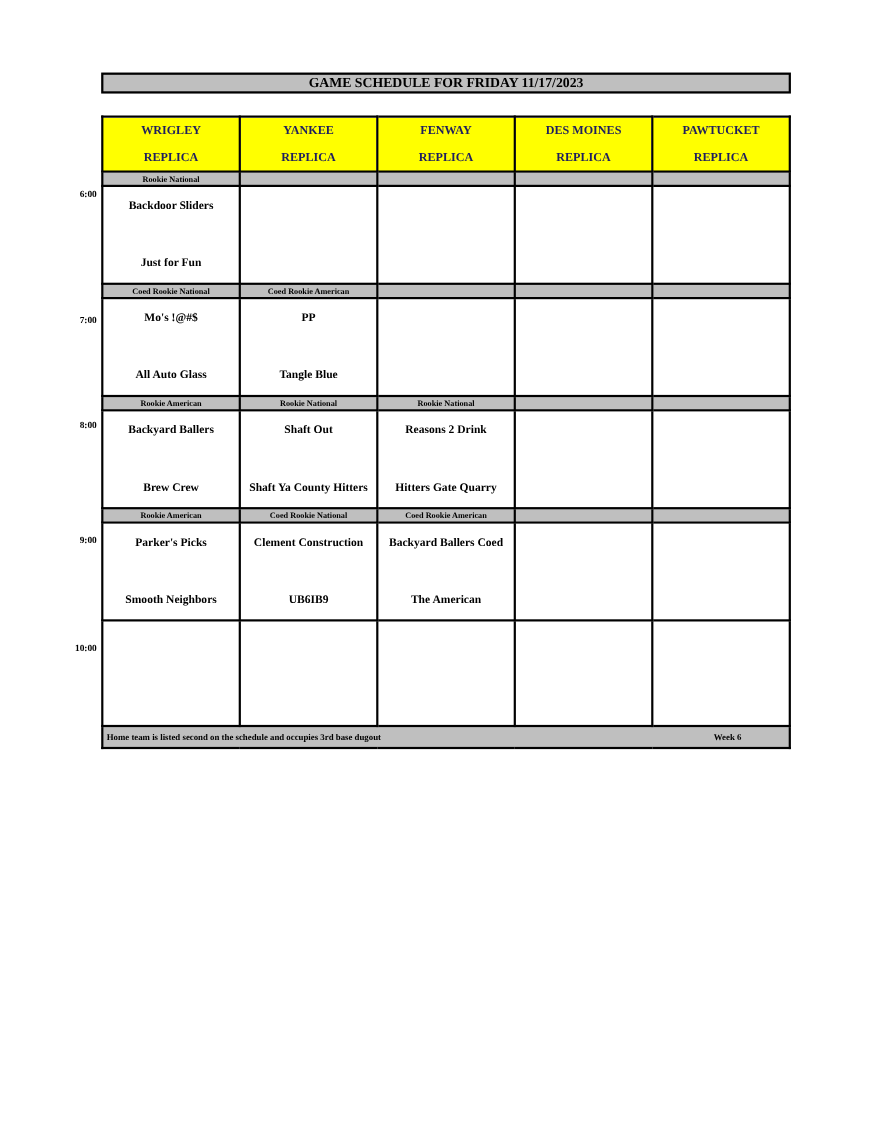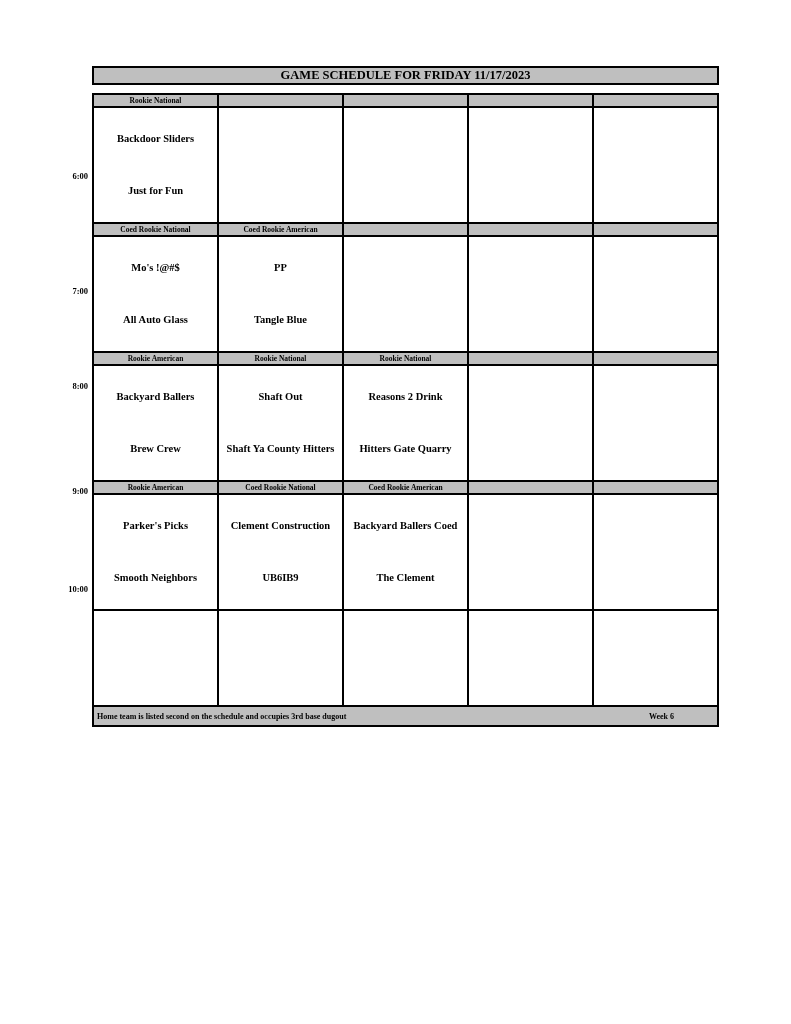--- a/index.html
+++ b/index.html
@@ -11,42 +11,42 @@
   }
   .page { position: relative; width: 791px; height: 1024px; background: #fff; overflow: hidden; }
   .doc { position: absolute; left: 92px; top: 66px; width: 627px; }
 
   .title-bar {
     background: var(--header-gray, #bfbfbf);
     border: 2px solid #000;
     height: 19px;
     display: flex; align-items: center; justify-content: center;
     font-weight: bold; font-size: 12.5px;
-    margin-bottom: 8px;
+    margin-bottom: 20px;
   }
 
   table.sched { border-collapse: collapse; width: 627px; table-layout: fixed; }
   .sched td { border: 2px solid #000; text-align: center; vertical-align: middle; overflow: hidden; }
 
   tr.fields-row td {
     background: var(--field-yellow, #ffff00);
     height: 50px;
     color: var(--header-text, #1f1f5f);
     font-weight: bold; font-size: 11px;
   }
   .field-line1 { margin-bottom: 12px; }
 
   tr.strip-row td {
     background: var(--header-gray, #bfbfbf);
     height: 13px;
     font-weight: bold; font-size: 7.5px;
     line-height: 9px;
   }
 
-  tr.game-row td { background: #fff; height: 116px; font-weight: bold; font-size: 10.5px; padding: 0 2px; }
+  tr.game-row td { background: #fff; height: 89px; font-weight: bold; font-size: 10.5px; padding: 0 2px; }
   tr.game-row.last td { height: 96px; }
   .game-cell {
     height: 64px; margin: 0 auto;
     display: flex; flex-direction: column; justify-content: space-between; align-items: center;
   }
   .team { line-height: 12px; }
 
   tr.footer-row td {
     background: var(--header-gray, #bfbfbf);
     height: 20px;
@@ -84,20 +84,42 @@
     <table class="sched">
       <colgroup>
         <col style="width:20%">
           <col style="width:20%">
           <col style="width:20%">
           <col style="width:20%">
           <col style="width:20%">
       </colgroup>
 
       <tbody>
+          <tr class="fields-row">
+        <td>
+          <div class="field-line1">WRIGLEY</div>
+          <div>REPLICA</div>
+        </td>
+        <td>
+          <div class="field-line1">YANKEE</div>
+          <div>REPLICA</div>
+        </td>
+        <td>
+          <div class="field-line1">FENWAY</div>
+          <div>REPLICA</div>
+        </td>
+        <td>
+          <div class="field-line1">DES MOINES</div>
+          <div>REPLICA</div>
+        </td>
+        <td>
+          <div class="field-line1">PAWTUCKET</div>
+          <div>REPLICA</div>
+        </td>
+      </tr>
 
       <tr class="strip-row">
         <td>Rookie National</td>
         <td></td>
         <td></td>
         <td></td>
         <td></td>
       </tr>
       <tr class="game-row">
         <td>
@@ -228,21 +250,21 @@
             </td>
         <td>
               <div class="game-cell">
           <div class="team">Clement Construction</div>
           <div class="team">UB6IB9</div>
         </div>
             </td>
         <td>
               <div class="game-cell">
           <div class="team">Backyard Ballers Coed</div>
-          <div class="team">The Clement</div>
+          <div class="team">The American</div>
         </div>
             </td>
         <td>
               <div class="game-cell">
           <div class="team"></div>
           <div class="team"></div>
         </div>
             </td>
         <td>
               <div class="game-cell">

